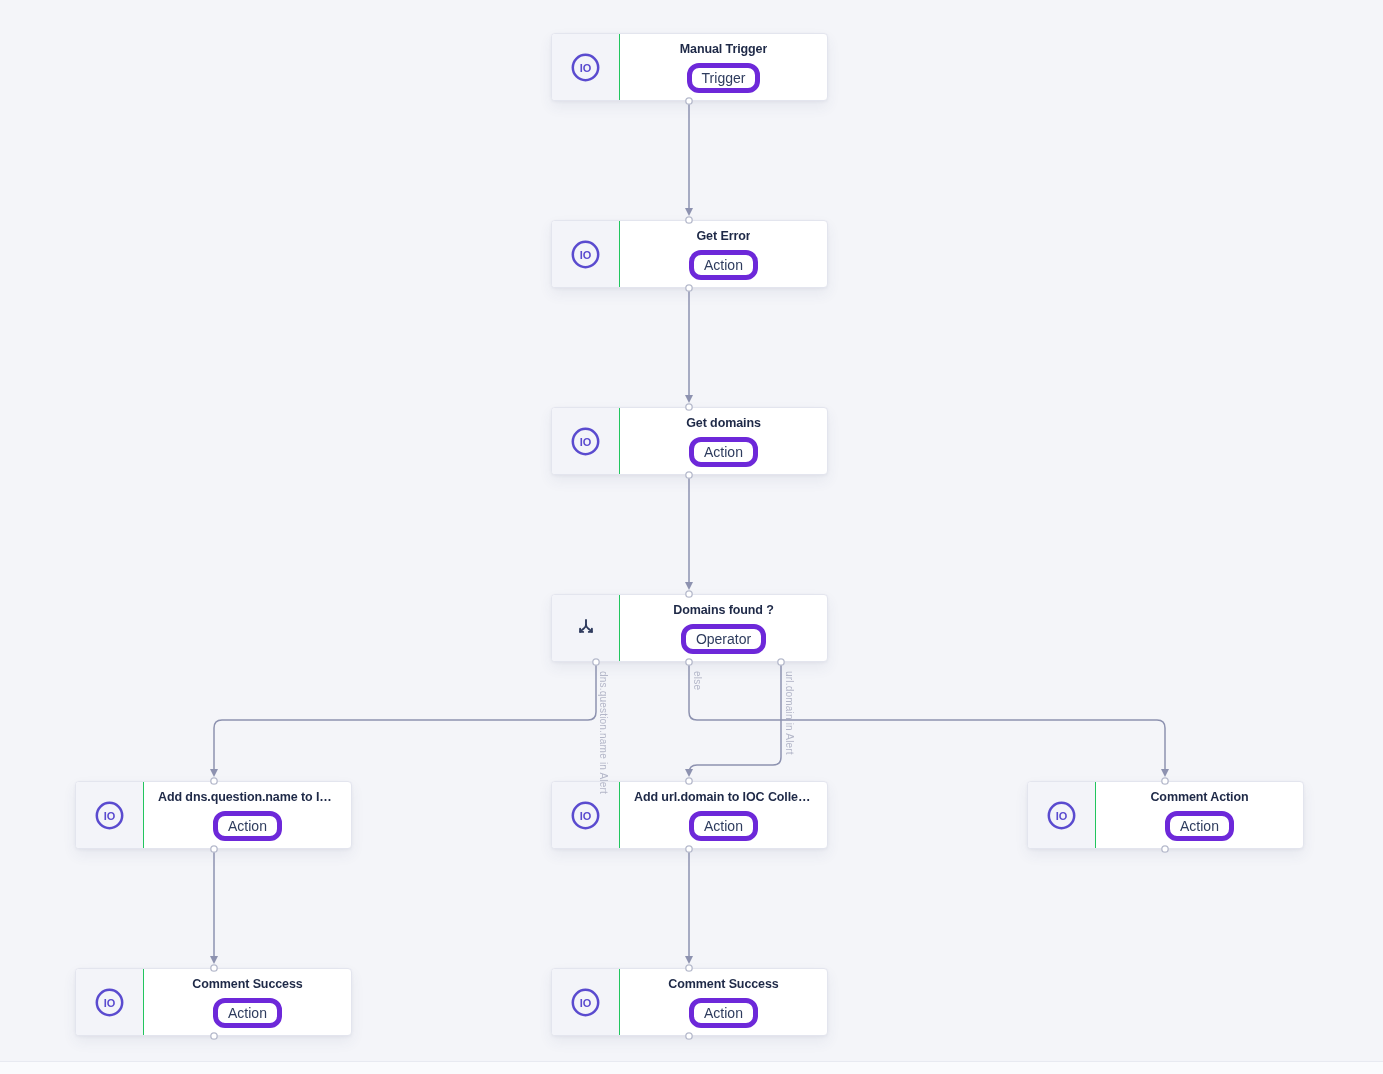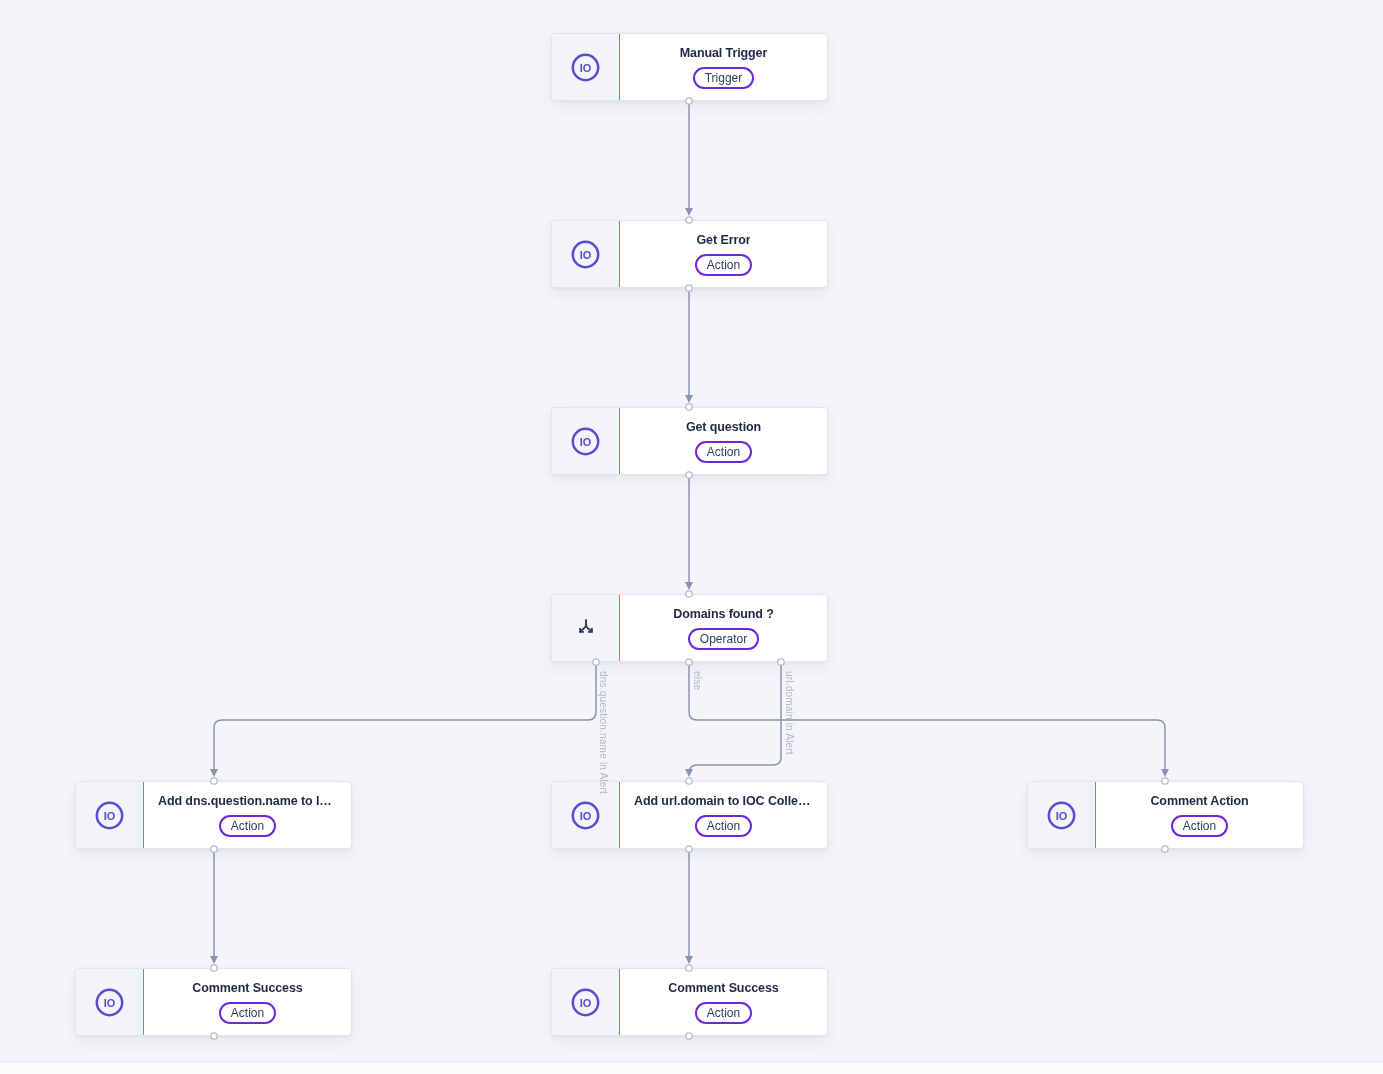--- a/index.html
+++ b/index.html
@@ -51,25 +51,25 @@
     font-size: 12.5px;
     font-weight: bold;
     color: #1e2947;
     letter-spacing: -0.1px;
     white-space: nowrap;
     overflow: hidden;
     text-overflow: ellipsis;
     max-width: 100%;
   }
   .badge {
-    font-size: 12px;
+    font-size: 14px;
     line-height: 1;
     color: #2e3c5e;
     background: #ffffff;
-    border: 2px solid #6d28d9;
+    border: 5px solid #6d28d9;
     border-radius: 12px;
     padding: 3px 10px;
   }
   svg.edges {
     position: absolute;
     left: 0;
     top: 0;
     pointer-events: none;
   }
   .edge-line { fill: none; stroke: #8d92b0; stroke-width: 1.5; }
@@ -129,21 +129,21 @@
   </div>
 
   <div class="node" style="left:551px;top:407px">
     <div class="node-icon">
       <svg width="31" height="31" viewBox="0 0 31 31">
         <circle cx="15.5" cy="15.5" r="12.7" fill="none" stroke="#5a4bcf" stroke-width="2.5"></circle>
         <text class="roundel-text" x="15.5" y="19.6" text-anchor="middle">IO</text>
       </svg>
     </div>
     <div class="node-body">
-      <div class="node-title">Get question</div>
+      <div class="node-title">Get domains</div>
       <span class="badge">Action</span>
     </div>
   </div>
 
   <div class="node" style="left:551px;top:594px">
     <div class="node-icon">
       <svg width="28" height="28" viewBox="0 0 28 28">
         <g fill="none" stroke="#2f3b5e" stroke-width="1.9" stroke-linecap="round" stroke-linejoin="round">
           <path d="M14 6 L14 11"></path>
           <path d="M14 11 C14 13.6 11.8 14.2 9.8 16.2 L8.2 17.8"></path>

